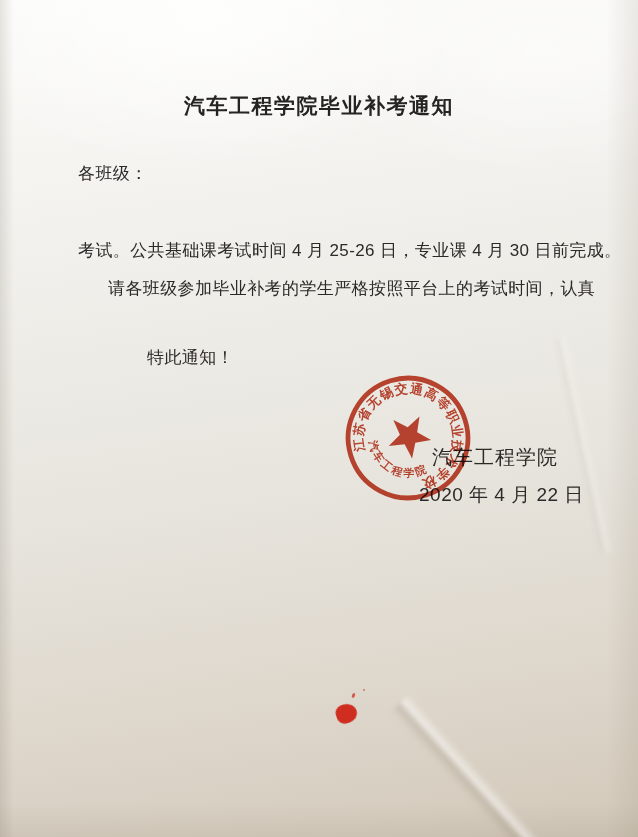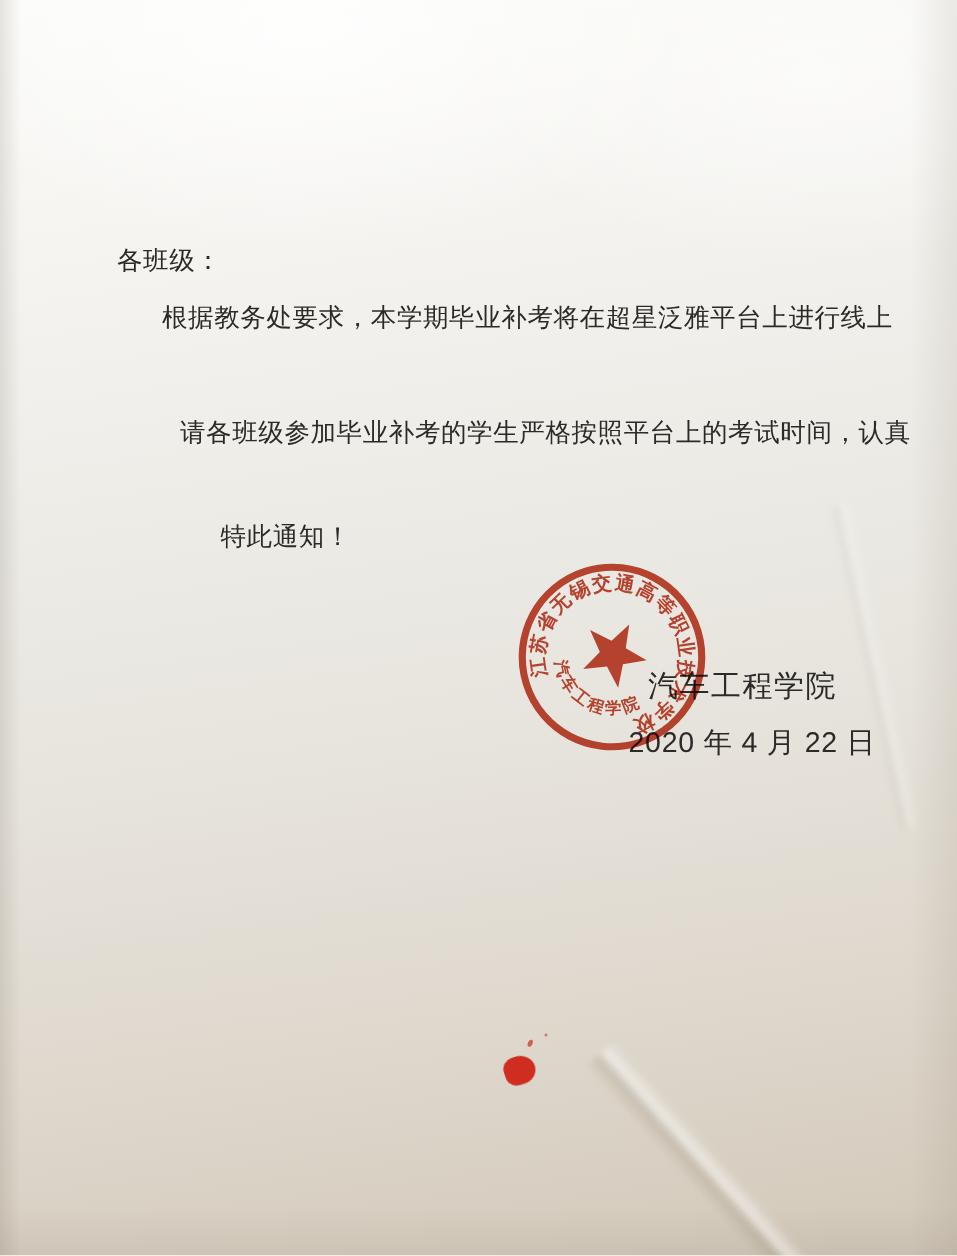--- a/index.html
+++ b/index.html
@@ -40,21 +40,21 @@
     position:absolute;left:0;top:92px;width:100%;
     text-align:center;font-size:21px;font-weight:700;letter-spacing:1.5px;
     color:#262422;
   }
   .line{
     position:absolute;font-size:17px;letter-spacing:.4px;color:#2c2a28;white-space:nowrap;
   }
   .salutation{left:78px;top:162px;text-align:right;}
   .l0{left:108px;top:200px;}
   .l1{left:78px;top:239px;}
-  .l2{left:108px;top:277px;margin-left:12px;}
+  .l2{left:108px;top:277px;}
   .l3{left:78px;top:315px;}
   .l4{left:108px;top:346px;margin-left:39px;}
   .signature{position:absolute;left:432px;top:444px;font-size:20px;letter-spacing:1px;color:#2c2a28;white-space:nowrap;}
   .date{position:absolute;left:419px;top:482px;font-size:19px;letter-spacing:.5px;color:#2c2a28;white-space:nowrap;}
   
   .seal{
     position:absolute;left:340px;top:370px;width:136px;height:136px;
     mix-blend-mode:multiply;opacity:.93;filter:blur(.3px);
   }
   .seal text{font-family:"Liberation Sans","DejaVu Sans",sans-serif;font-weight:700;}
@@ -67,23 +67,24 @@
   .blot-spec1{position:absolute;left:352px;top:693px;width:3px;height:5px;background:#ce2a1a;border-radius:50%;opacity:.7;transform:rotate(25deg);}
   .blot-spec2{position:absolute;left:363px;top:689px;width:2px;height:2px;background:#ce2a1a;border-radius:50%;opacity:.55;}
 </style>
 </head>
 <body>
 
 <div class="paper">
   <div class="crease crease-r"></div>
   <div class="crease crease-br"></div>
 
+  <div class="title">汽车工程学院毕业补考通知</div>
 
   <div class="line salutation">各班级：</div>
-  <div class="line l0">根据教务处要求，本学期毕业补考将在超星泛雅平台上进行线上</div>
+  <div class="line l1">考试。公共基础课考试时间 4 月 25-26 日，专业课 4 月 30 日前完成。</div>
   <div class="line l2">请各班级参加毕业补考的学生严格按照平台上的考试时间，认真</div>
   <div class="line l4">特此通知！</div>
 
   <div class="signature">汽车工程学院</div>
   <div class="date">2020 年 4 月 22 日</div>
 
   <svg class="seal" viewBox="0 0 200 200" aria-hidden="true">
     <g id="seal-rotor" transform="rotate(28 100 100)">
       <circle id="seal-ring" cx="100" cy="100" r="88" fill="none" stroke-width="7" stroke="#c23b24"></circle>
       <path id="seal-star" d="M100 64 L107.9 86.1 L131.4 86.8 L112.8 101.2 L119.4 123.7 L100 110.5 L80.6 123.7 L87.2 101.2 L68.6 86.8 L92.1 86.1 Z" fill="#c23b24"></path>

